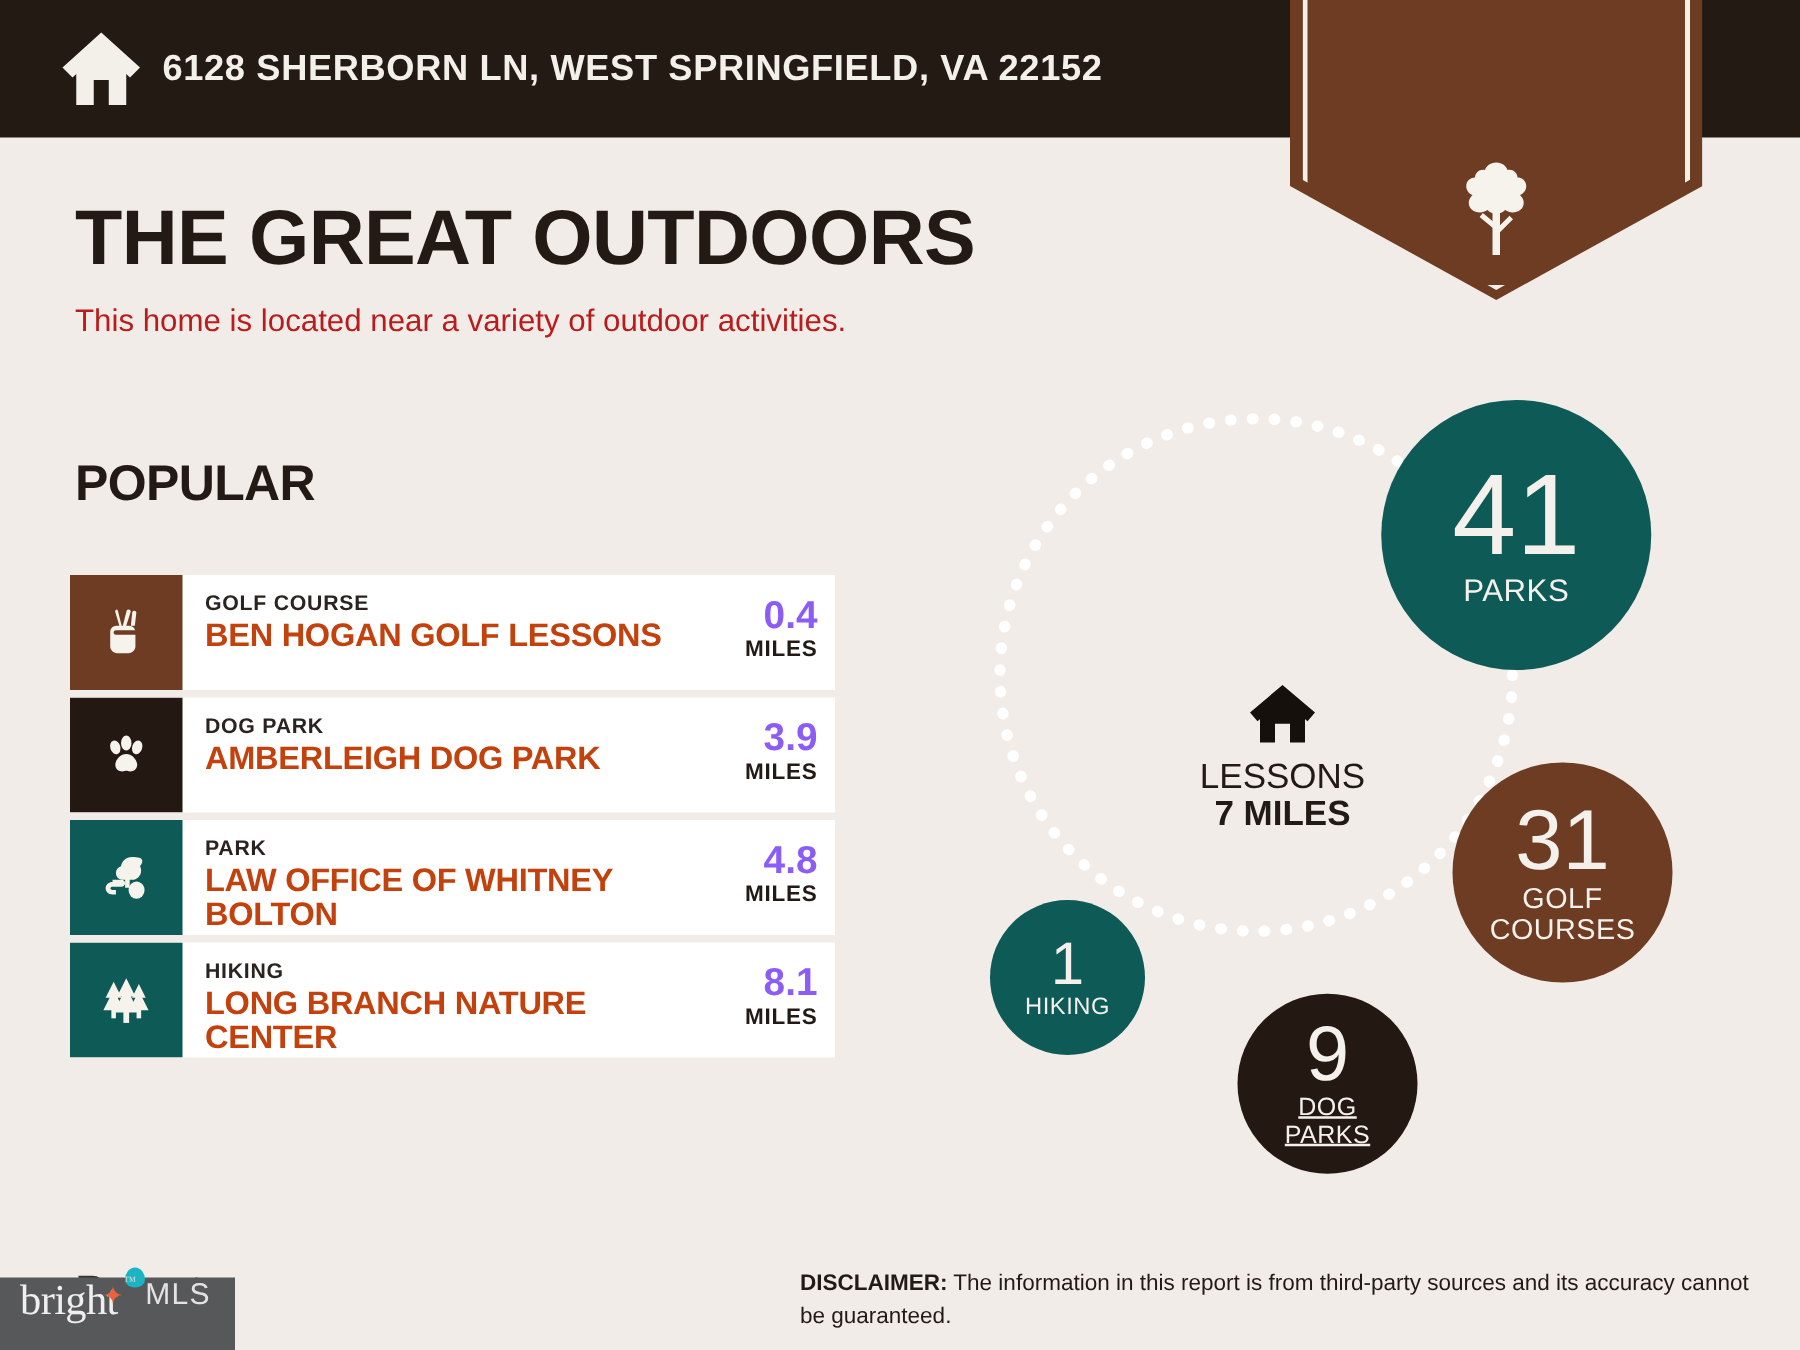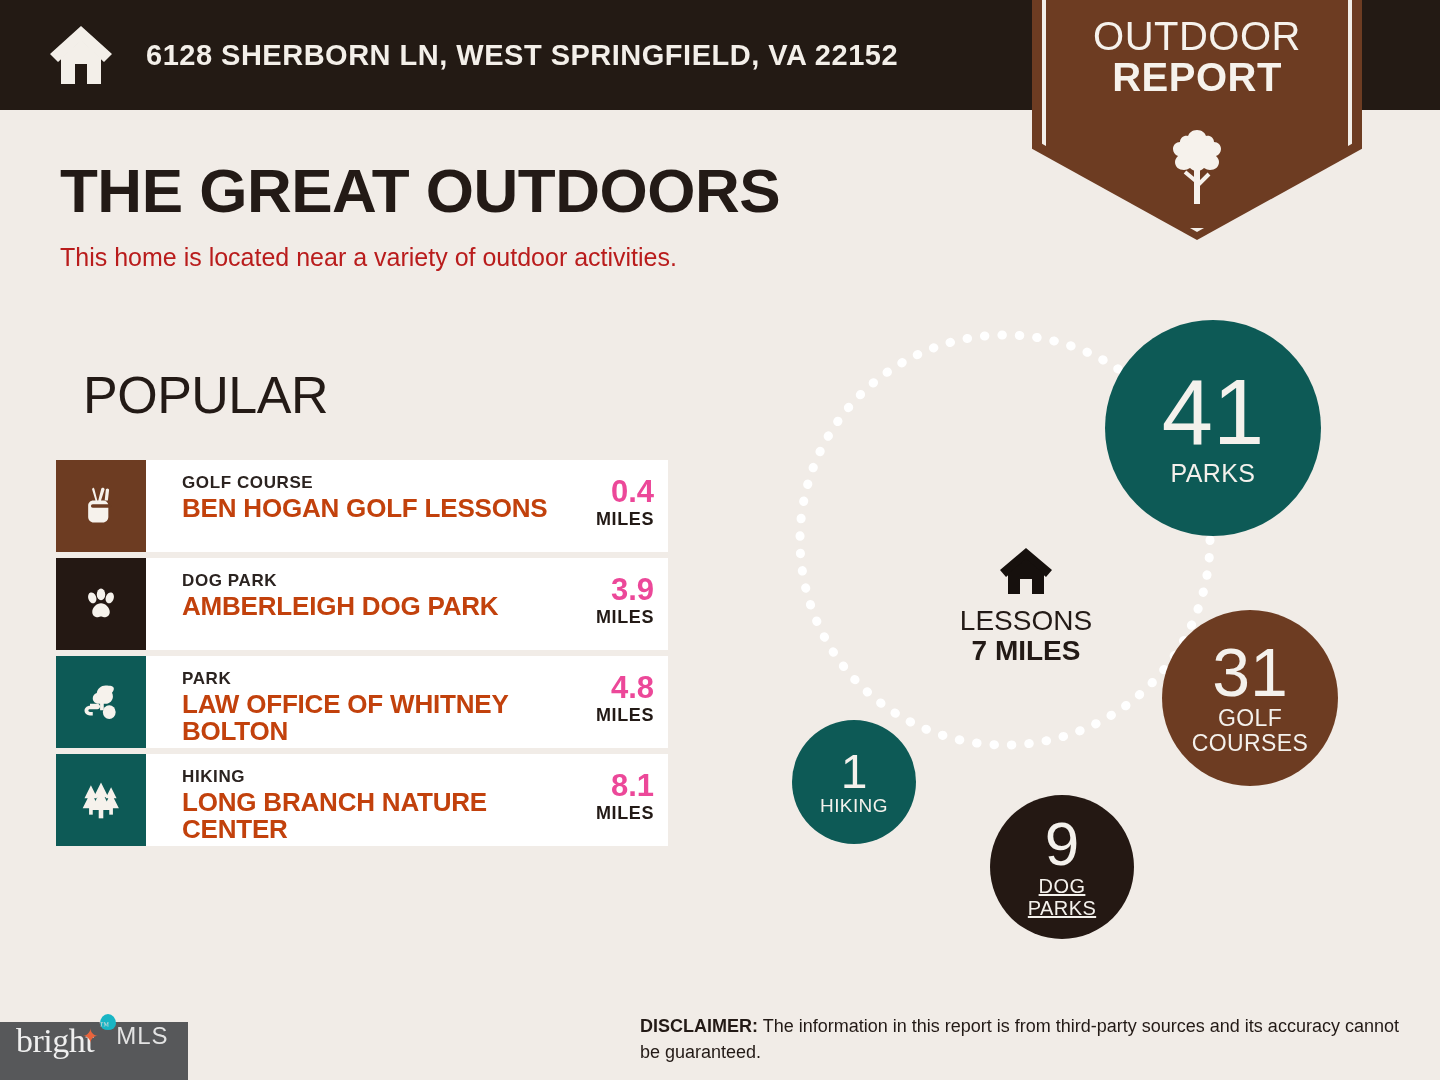--- a/index.html
+++ b/index.html
@@ -13,21 +13,21 @@
     overflow:hidden;
   }
 
   
   .header-bar{
     position:absolute; left:0; top:0; width:1440px; height:110px;
     background:#231a14; display:flex; align-items:center;
   }
   .home-glyph{ margin-left:48px; width:66px; height:62px; flex:none; }
   .header-address{
-    margin-left:32px; color:#f3efe9; font-size:29px; font-weight:700;
+    margin-left:16px; color:#f3efe9; font-size:29px; font-weight:700;
     letter-spacing:.5px; white-space:nowrap;
   }
 
   
   .badge{
     position:absolute; left:1032px; top:0; width:330px; height:240px;
     z-index:5;
   }
   .badge-shape{
     position:absolute; inset:0;
@@ -54,45 +54,45 @@
     font-size:62px; font-weight:700; letter-spacing:-.5px;
     color:#231a16; line-height:1.05;
   }
   .hero-sub{
     margin-top:20px; font-size:25px; font-weight:400; color:#b91c1c;
   }
 
   
   .popular-title{
     position:absolute; left:60px; top:365px;
-    font-size:52px; font-weight:400; letter-spacing:-.5px; color:#231a16;margin-left:23px;
+    font-size:40px; font-weight:700; letter-spacing:-.5px; color:#231a16;
   }
   .list{ position:absolute; left:56px; top:460px; width:612px; }
   .row{
     height:92px; margin-bottom:6px; display:flex; align-items:stretch;
     background:#ffffff; overflow:hidden;
   }
   .row-icon{
     width:90px; flex:none; display:flex; align-items:center; justify-content:center;
   }
   .row-body{
-    flex:1; min-width:0; padding:14px 6px 7px 18px; overflow:hidden;margin-left:18px;
+    flex:1; min-width:0; padding:14px 6px 7px 18px; overflow:hidden;
   }
   .row-cat{
     font-size:17px; font-weight:700; letter-spacing:.6px; color:#2b2320;
     line-height:1.1; text-transform:uppercase;
   }
   .row-name{
     font-size:26px; font-weight:700; letter-spacing:-.2px; color:#c2410c;
     line-height:1.05; margin-top:2px; text-transform:uppercase;
   }
   .row-dist{
     width:112px; flex:none; padding-top:16px; padding-right:14px; text-align:right;
   }
-  .dist-num{ font-size:31px; font-weight:700; color:#ec4899; line-height:1;text-align:right; }
+  .dist-num{ font-size:31px; font-weight:700; color:#8b5cf6; line-height:1;text-align:right; }
   .dist-unit{ font-size:18px; font-weight:700; color:#231a16; letter-spacing:.6px; margin-top:2px; }
 
   
   .diagram{ position:absolute; left:760px; top:300px; width:640px; height:640px; }
   .ring{ position:absolute; left:30px; top:25px; width:430px; height:430px; }
   .bubble{
     position:absolute; border-radius:50%; display:flex; flex-direction:column;
     align-items:center; justify-content:center; color:#f4f1ec; text-align:center;
   }
   .bub-num{ font-weight:400; line-height:.95; }
@@ -157,24 +157,20 @@
   <svg class="home-glyph" viewBox="0 0 66 62">
     <path d="M33 2 L64 30 L56 38 L33 17 L10 38 L2 30 Z" fill="#f3efe9"></path>
     <path d="M13 34 L33 16 L53 34 L53 60 L39 60 L39 40 L27 40 L27 60 L13 60 Z" fill="#f3efe9"></path>
   </svg>
   <div class="header-address">6128 SHERBORN LN, WEST SPRINGFIELD, VA 22152</div>
 </div>
 
 <div class="badge">
   <div class="badge-shape"></div>
   <div class="badge-inner"></div>
-  <div class="badge-text">
-    <span class="badge-l1">OUTDOOR</span>
-    <span class="badge-l2">REPORT</span>
-  </div>
   <svg class="badge-tree" viewBox="0 0 60 78">
     <path fill="#f6f2ec" d="M30 2c-5 0-8 3-9 6-4-1-8 2-8 6-4 0-7 3-7 7 0 3 2 6 5 7-2 2-3 4-3 6 0 5 4 8 9 8 2 0 4-1 6-2 2 2 4 3 7 3s5-1 7-3c2 1 4 2 6 2 5 0 9-3 9-8 0-2-1-4-3-6 3-1 5-4 5-7 0-4-3-7-7-7 0-4-4-7-8-6-1-3-4-6-9-6z"></path>
     <rect x="27" y="40" width="6" height="36" fill="#f6f2ec"></rect>
     <path d="M30 54 L18 44 M30 58 L42 46" stroke="#f6f2ec" stroke-width="4" fill="none"></path>
   </svg>
 </div>
 
 <div class="hero">
   <div class="hero-title">THE GREAT OUTDOORS</div>
   <div class="hero-sub">This home is located near a variety of outdoor activities.</div>

